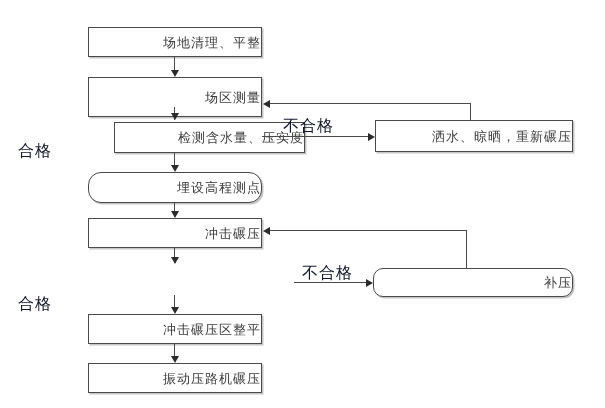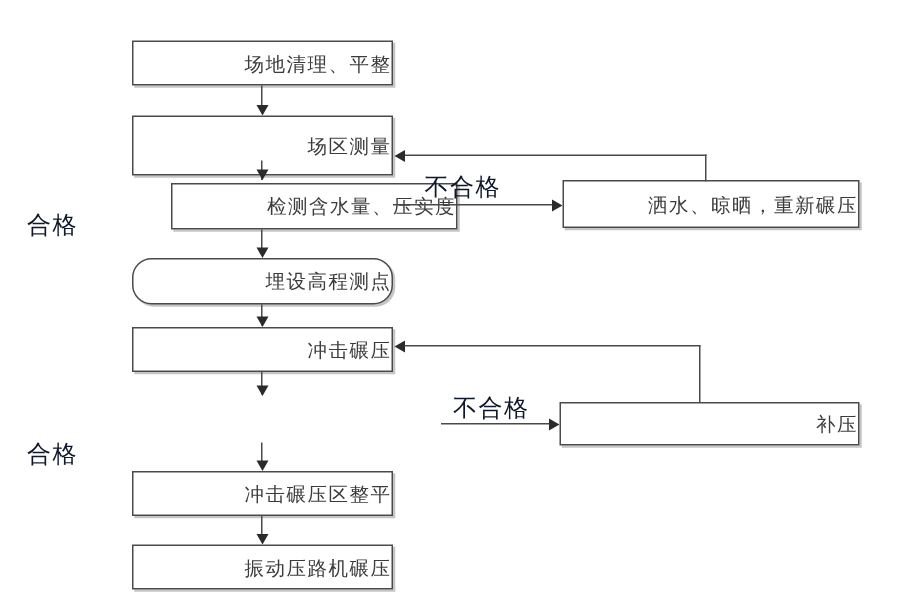--- a/index.html
+++ b/index.html
@@ -140,21 +140,21 @@
   <div class="arrow-left" style="left:263px; top:227px;"></div>
 
   <div class="line-v" style="left:174px; top:248px; height:15px;"></div>
   <div class="arrow-down" style="left:171px; top:257px;"></div>
 
 
   <div class="line-h" style="left:294px; top:282px; width:73px;"></div>
   <div class="arrow-right" style="left:366px; top:279px;"></div>
   <div class="edge-label" style="left:302px; top:265px;">不合格</div>
 
-  <div class="node" style="left:373px; top:268px; width:200px; height:29px;">
+  <div class="node" style="left:373px; top:268px; width:200px; height:29px;border-radius:10px;">
     <span class="node-label">补压</span>
   </div>
 
   <div class="edge-label" style="left:18px; top:296px;">合格</div>
 
   <div class="line-v" style="left:174px; top:295px; height:17px;"></div>
   <div class="arrow-down" style="left:171px; top:307px;"></div>
 
   <div class="node" style="left:88px; top:314px; width:174px; height:30px;">
     <span class="node-label">冲击碾压区整平</span>

